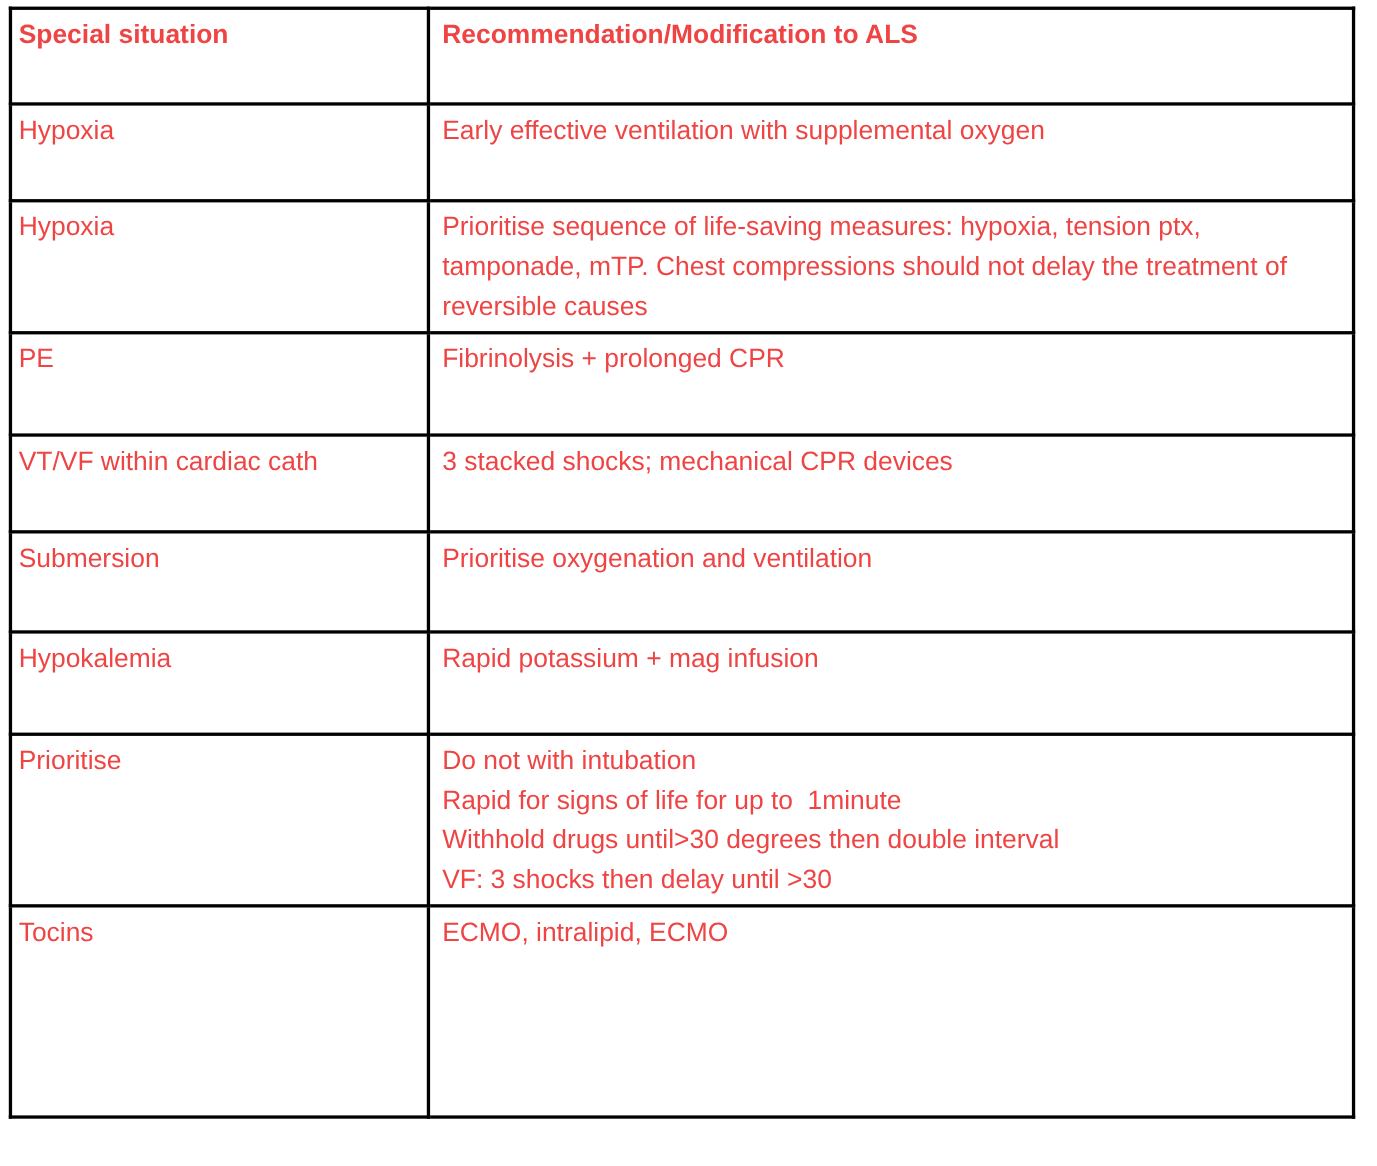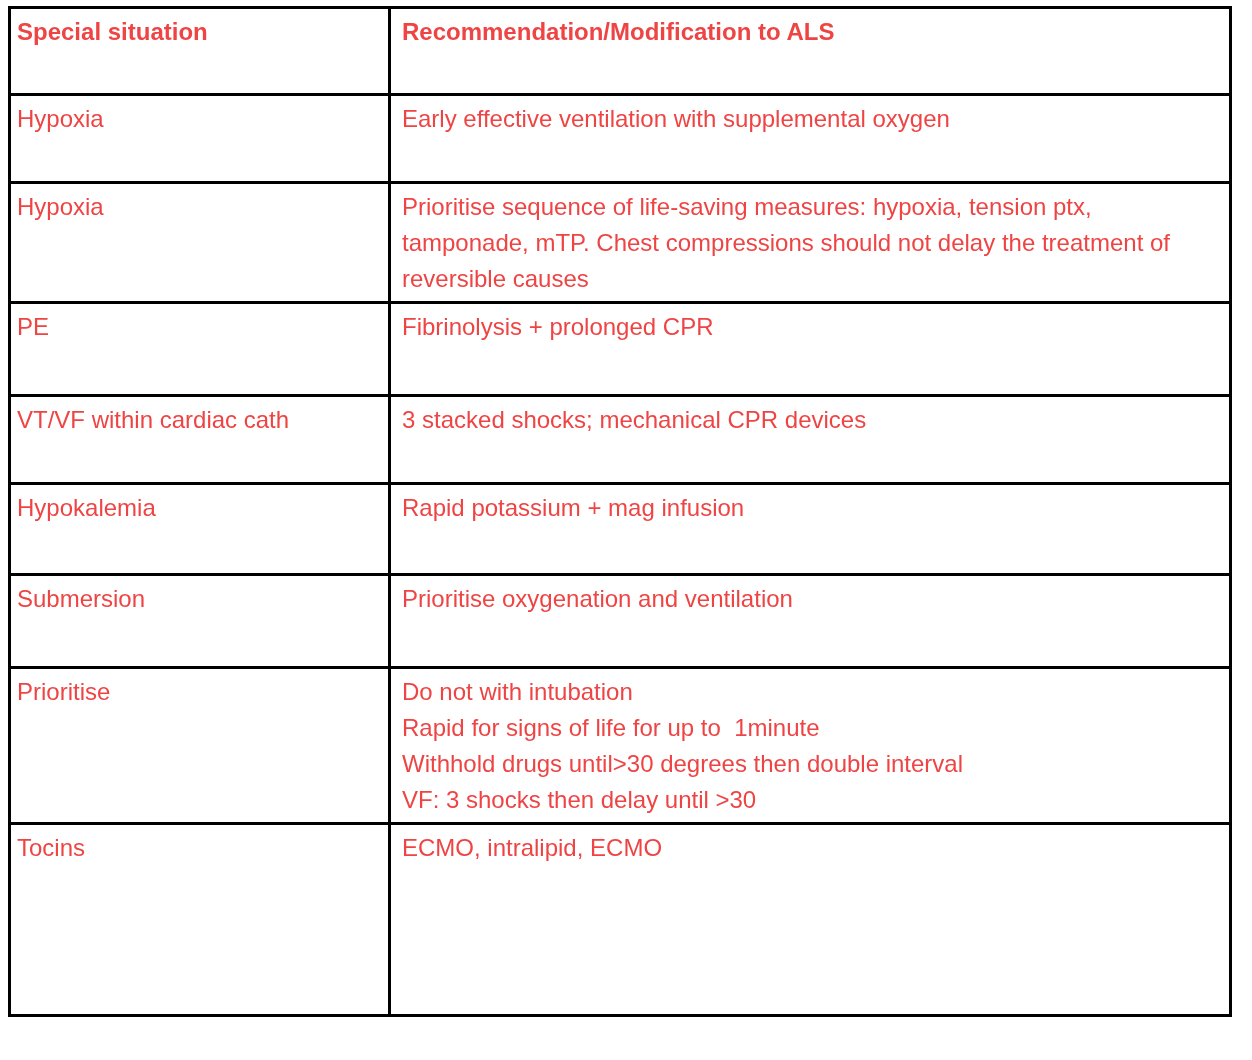--- a/index.html
+++ b/index.html
@@ -80,29 +80,29 @@
             <div class="rec-line">Fibrinolysis + prolonged CPR</div>
           </td>
         </tr>
         <tr>
           <td>VT/VF within cardiac cath</td>
           <td>
             <div class="rec-line">3 stacked shocks; mechanical CPR devices</div>
           </td>
         </tr>
         <tr>
+          <td>Submersion</td>
+          <td>
+            <div class="rec-line">Prioritise oxygenation and ventilation</div>
+          </td>
+        </tr>
+        <tr>
           <td>Hypokalemia</td>
           <td>
             <div class="rec-line">Rapid potassium + mag infusion</div>
-          </td>
-        </tr>
-        <tr>
-          <td>Submersion</td>
-          <td>
-            <div class="rec-line">Prioritise oxygenation and ventilation</div>
           </td>
         </tr>
         <tr>
           <td>Prioritise</td>
           <td>
             <div class="rec-line">Do not with intubation</div>
             <div class="rec-line">Rapid for signs of life for up to  1minute</div>
             <div class="rec-line">Withhold drugs until&gt;30 degrees then double interval</div>
             <div class="rec-line">VF: 3 shocks then delay until &gt;30</div>
           </td>

